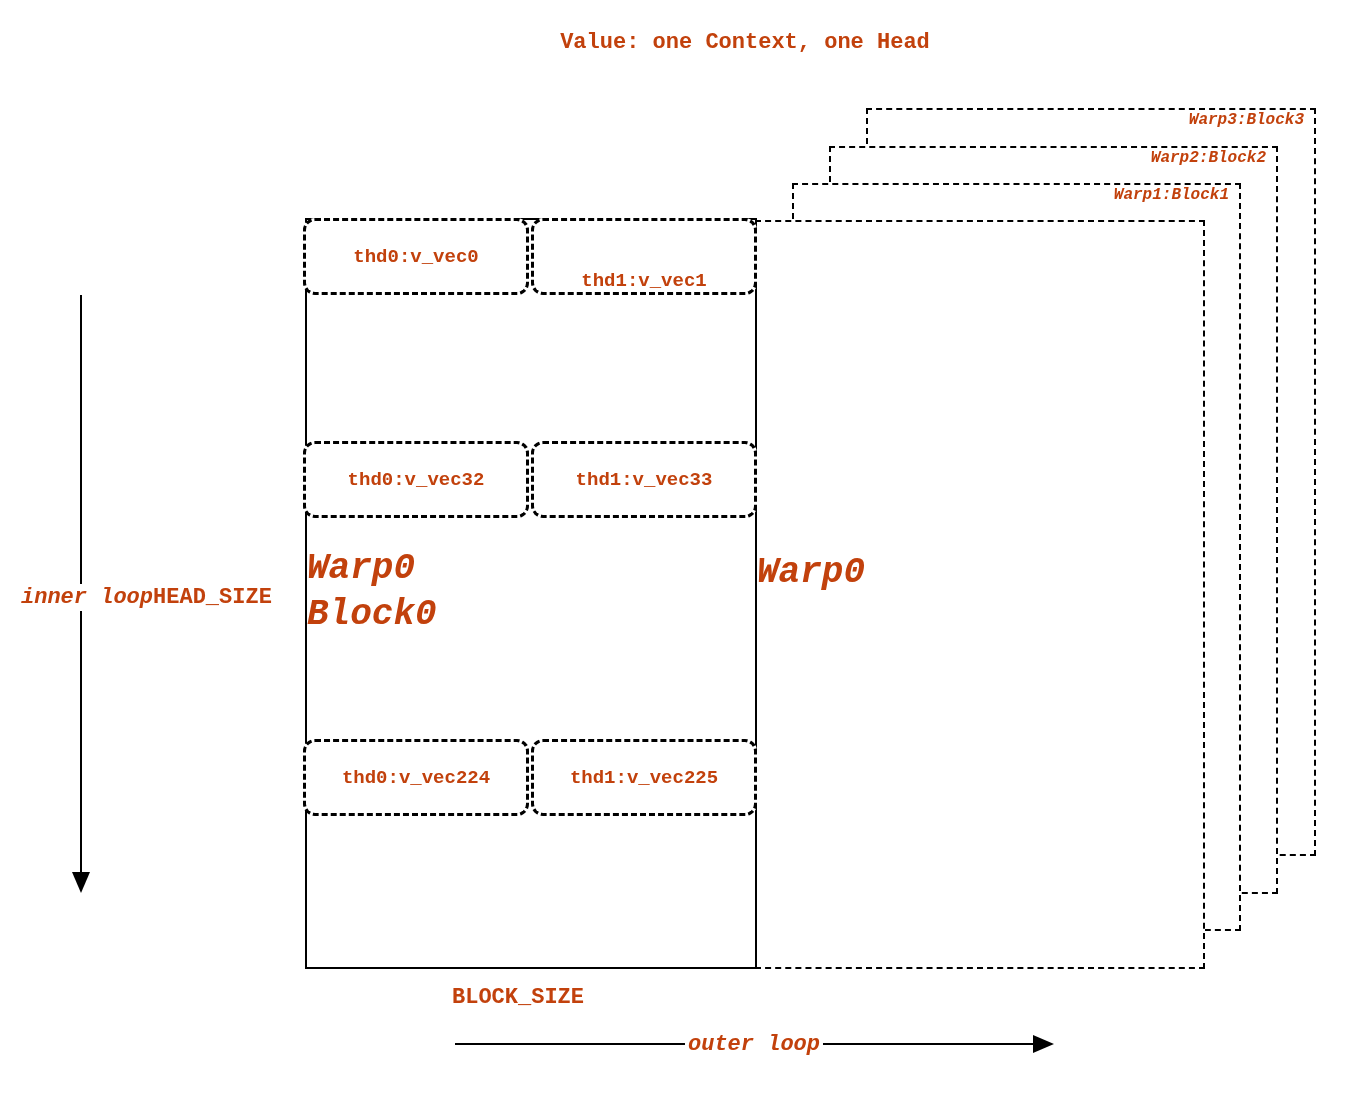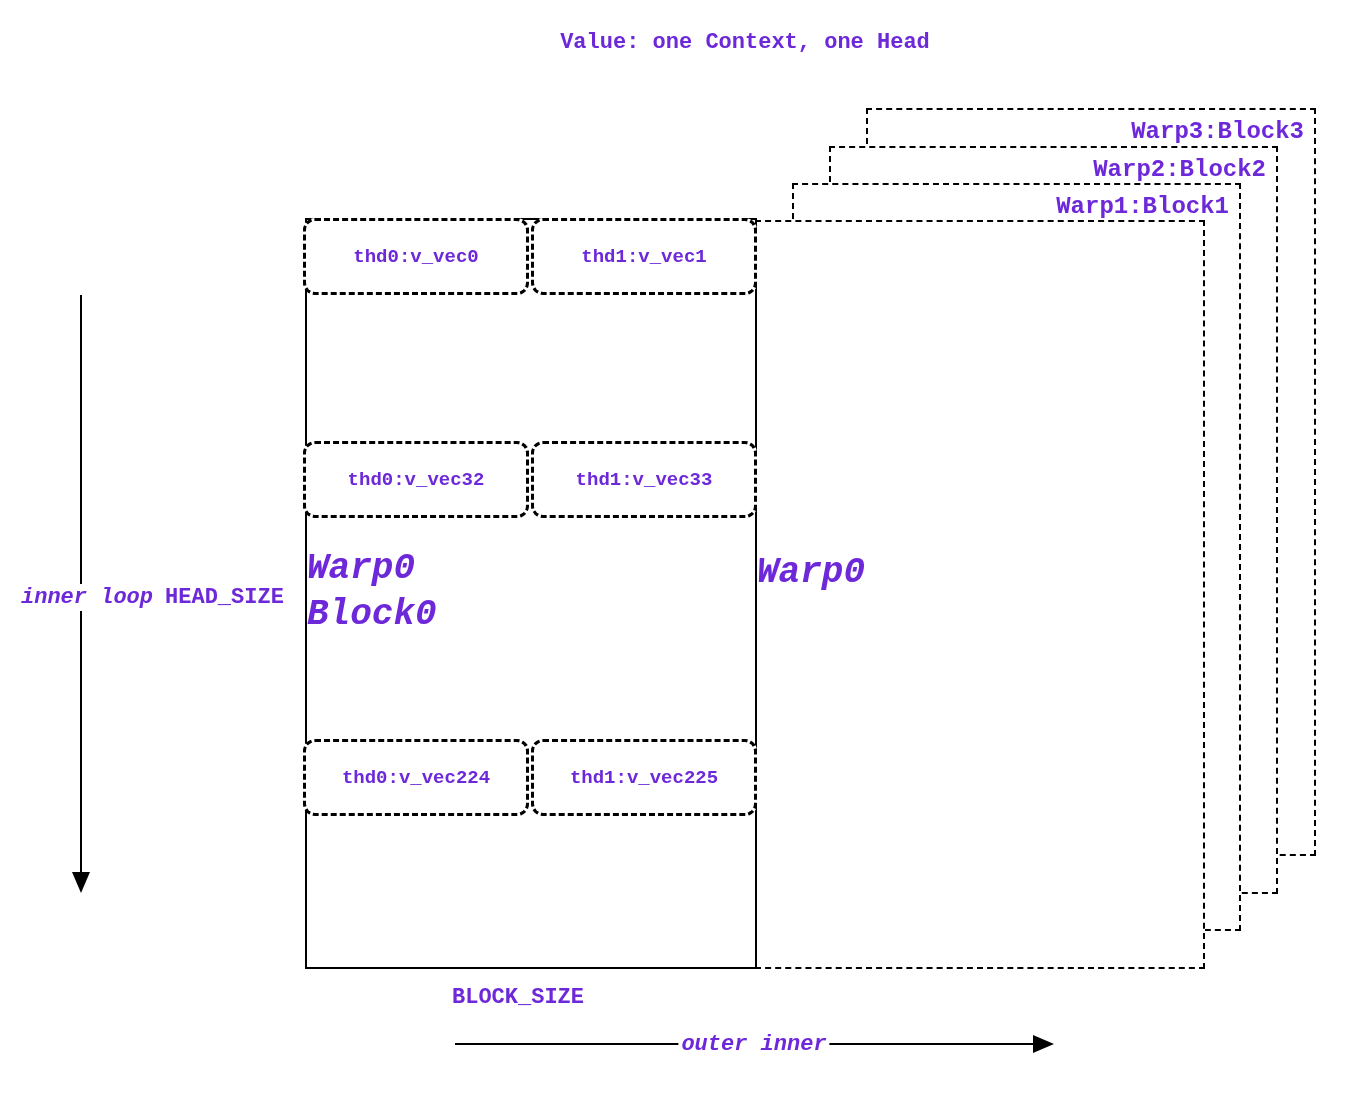--- a/index.html
+++ b/index.html
@@ -2,45 +2,46 @@
 <html><head>
 <meta charset="utf-8">
 <style>
   * { margin: 0; padding: 0; box-sizing: border-box; }
   html, body { background: #ffffff; }
   .canvas {
     position: relative;
     width: 1364px;
     height: 1098px;
     background: #ffffff;
-    color: #6d28d9;
+    color: #c2410c;
     font-family: "Liberation Mono", "DejaVu Sans Mono", monospace;
     overflow: hidden;
   }
   .diagram-title {
     position: absolute;
     left: 745px;
     top: 30px;
     transform: translateX(-50%);
     font-weight: bold;
     font-size: 22px;
     white-space: nowrap;
   }
   .stack-box {
     position: absolute;
     background: #ffffff;
     border: 2px dashed #000000;
   }
   .stack-label {
     position: absolute;
-    top: 8px;
+    top: 1px;
     right: 10px;
     font-weight: bold;
-    font-size: 24px;
+    font-size: 16px;
     white-space: nowrap;
+    font-style: italic;
   }
   .main-box {
     position: absolute;
     left: 305px;
     top: 218px;
     width: 452px;
     height: 751px;
     border: 2px solid #000000;
     background: #ffffff;
   }
@@ -86,21 +87,21 @@
   }
   .axis-label {
     position: absolute;
     font-weight: bold;
     font-size: 22px;
     white-space: nowrap;
     background: #ffffff;
     padding: 1px 3px;
   }
   .it { font-style: italic; }
-  .dim { margin-left: 12px; }
+  .dim { margin-left: 0; }
 </style>
 </head>
 <body>
 
 <div class="canvas">
 
   <div class="diagram-title">Value: one Context, one Head</div>
 
   <div class="stack-box" style="left:866px; top:108px; width:450px; height:748px;">
     <div class="stack-label">Warp3:Block3</div>
@@ -123,21 +124,21 @@
   <div class="main-box">
     <div class="big-label" style="top:326px;">
       <div>Warp0</div>
       <div>Block0</div>
     </div>
   </div>
 
   <div class="cell" style="left:303px; top:218px;">
     <span>thd0:v_vec0</span>
   </div>
-  <div class="cell" style="left:531px; top:218px;">
+  <div class="cell" style="left:531px; top:218px;align-items:flex-end;">
     <span>thd1:v_vec1</span>
   </div>
 
   <div class="cell" style="left:303px; top:441px;">
     <span>thd0:v_vec32</span>
   </div>
   <div class="cell" style="left:531px; top:441px;">
     <span>thd1:v_vec33</span>
   </div>
 
@@ -151,15 +152,15 @@
   <div class="vline" style="left:80px; top:295px; height:580px;"></div>
   <div class="arrow-down" style="left:72px; top:872px;"></div>
   <div class="axis-label" style="left:18px; top:584px;">
     <span class="it">inner loop</span><span class="dim">HEAD_SIZE</span>
   </div>
 
   <div class="axis-label" style="left:449px; top:984px;">BLOCK_SIZE</div>
 
   <div class="hline" style="left:455px; top:1043px; width:580px;"></div>
   <div class="arrow-right" style="left:1033px; top:1035px;"></div>
-  <div class="axis-label it" style="left:754px; top:1044px; transform:translate(-50%,-50%);">outer inner</div>
+  <div class="axis-label it" style="left:754px; top:1044px; transform:translate(-50%,-50%);">outer loop</div>
 
 </div>
 
 </body></html>

